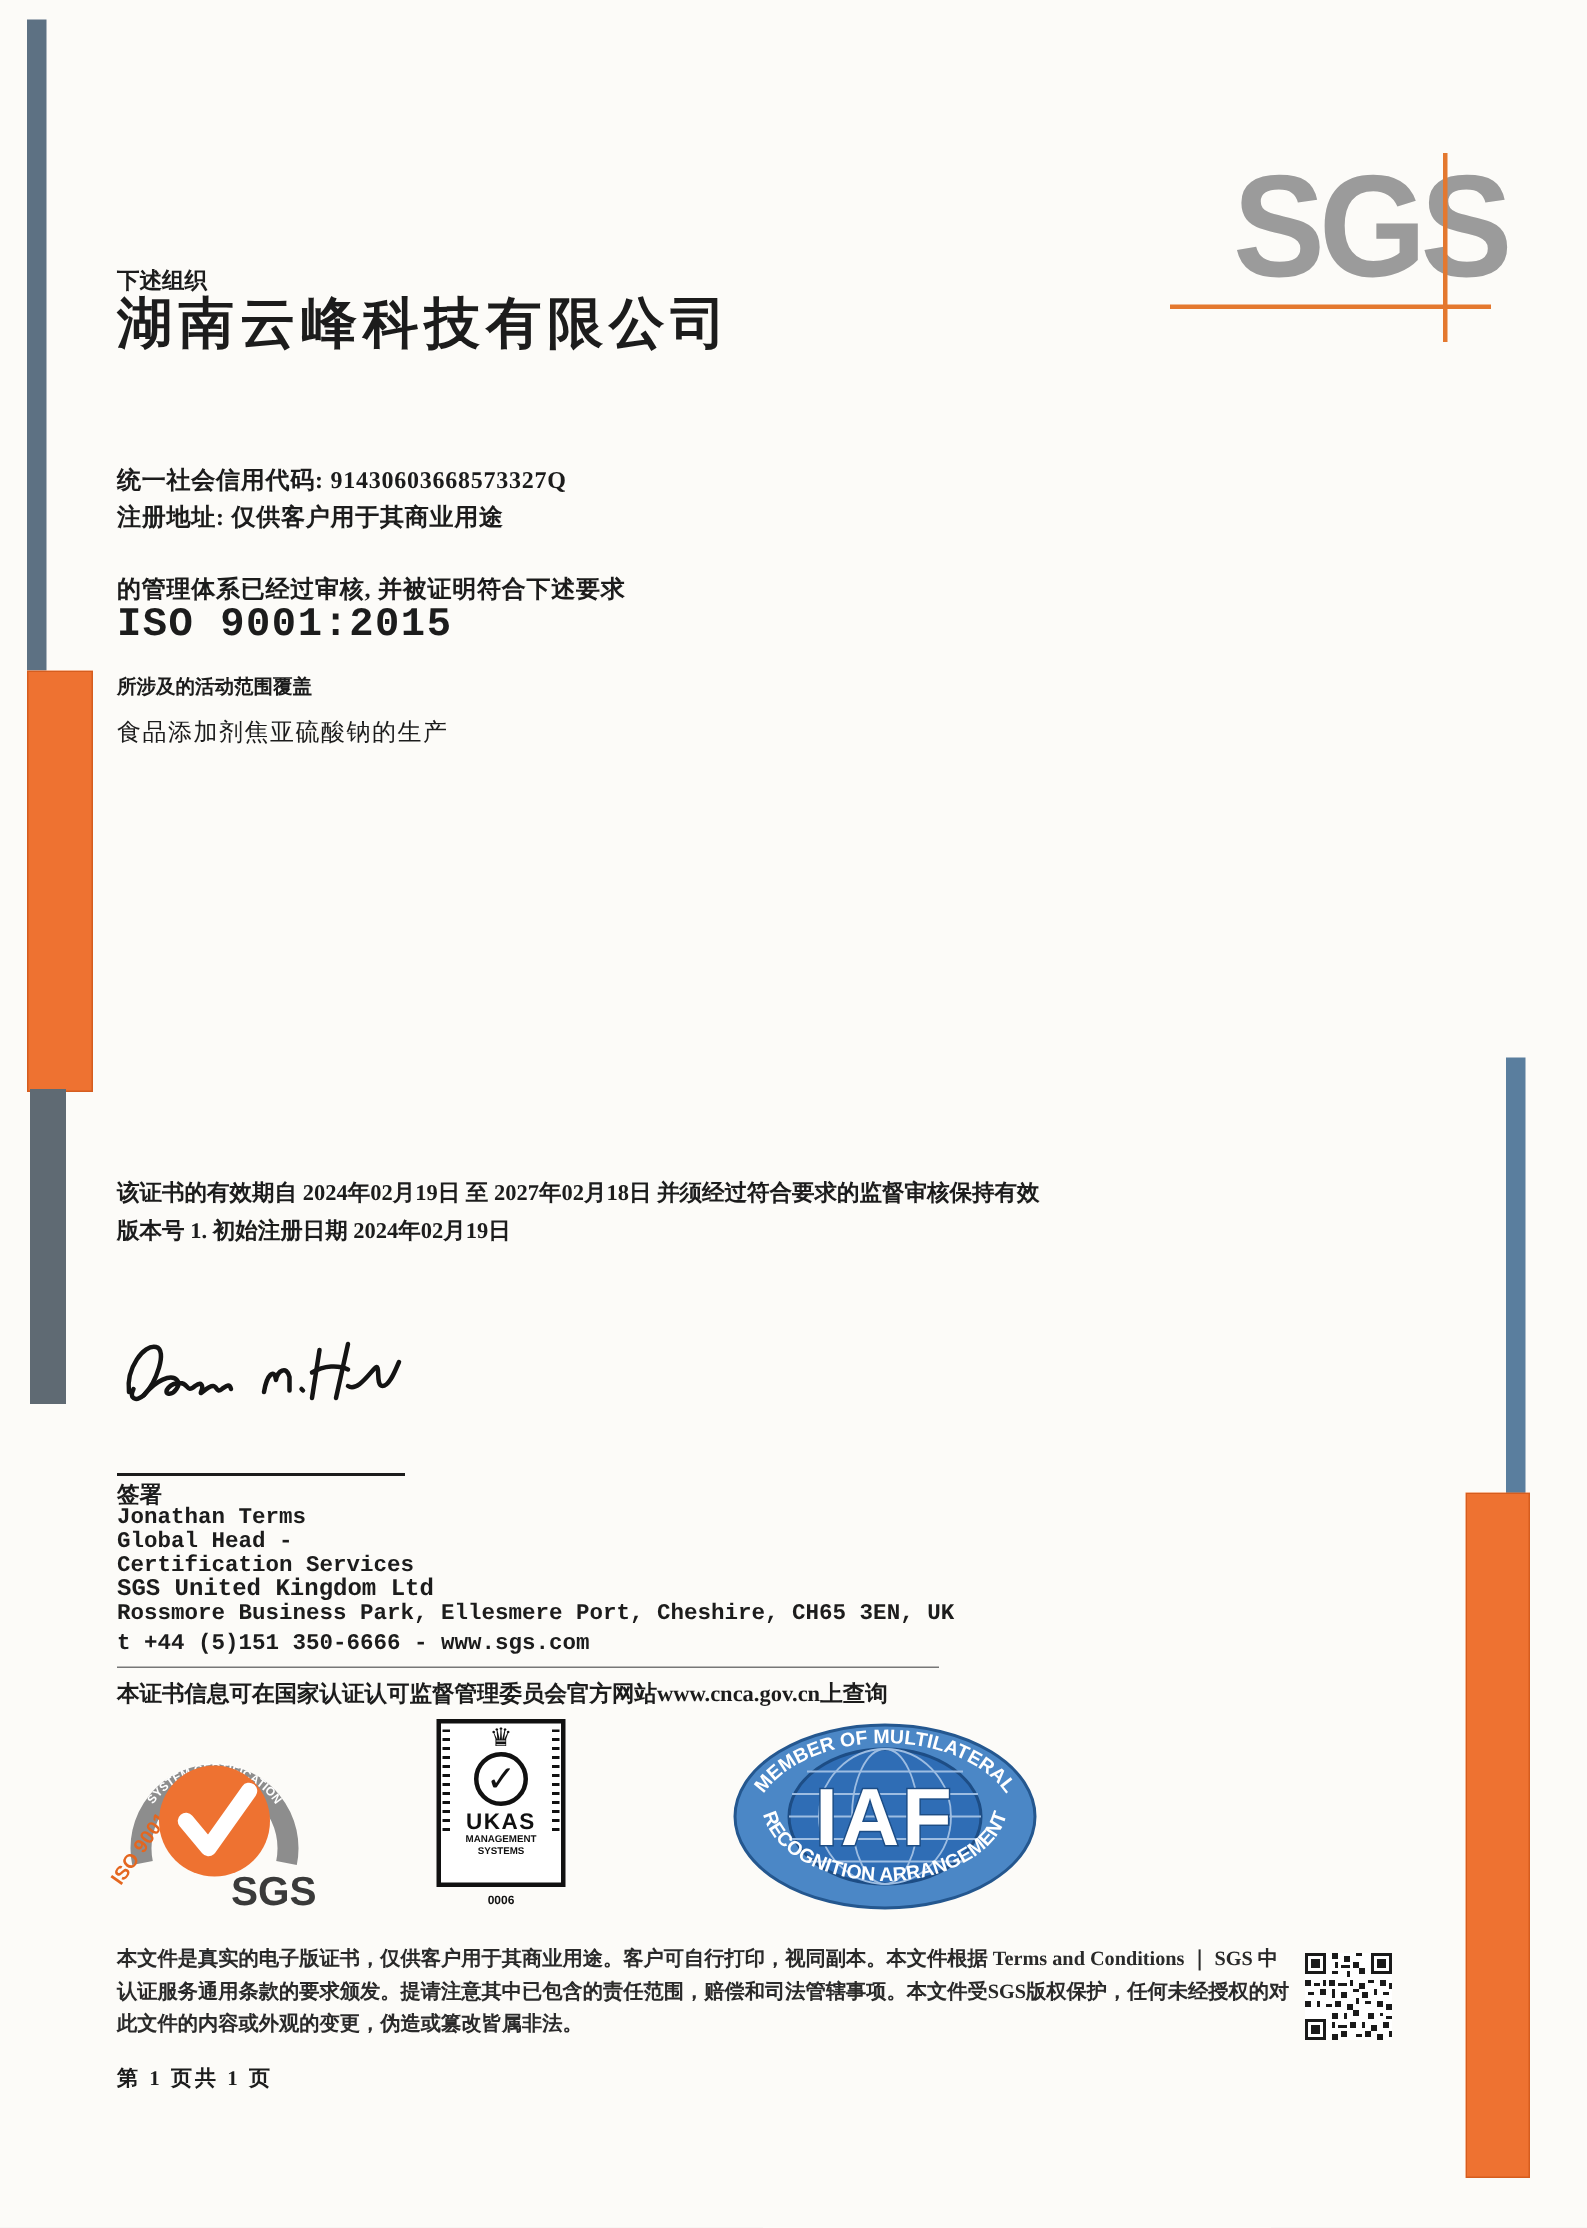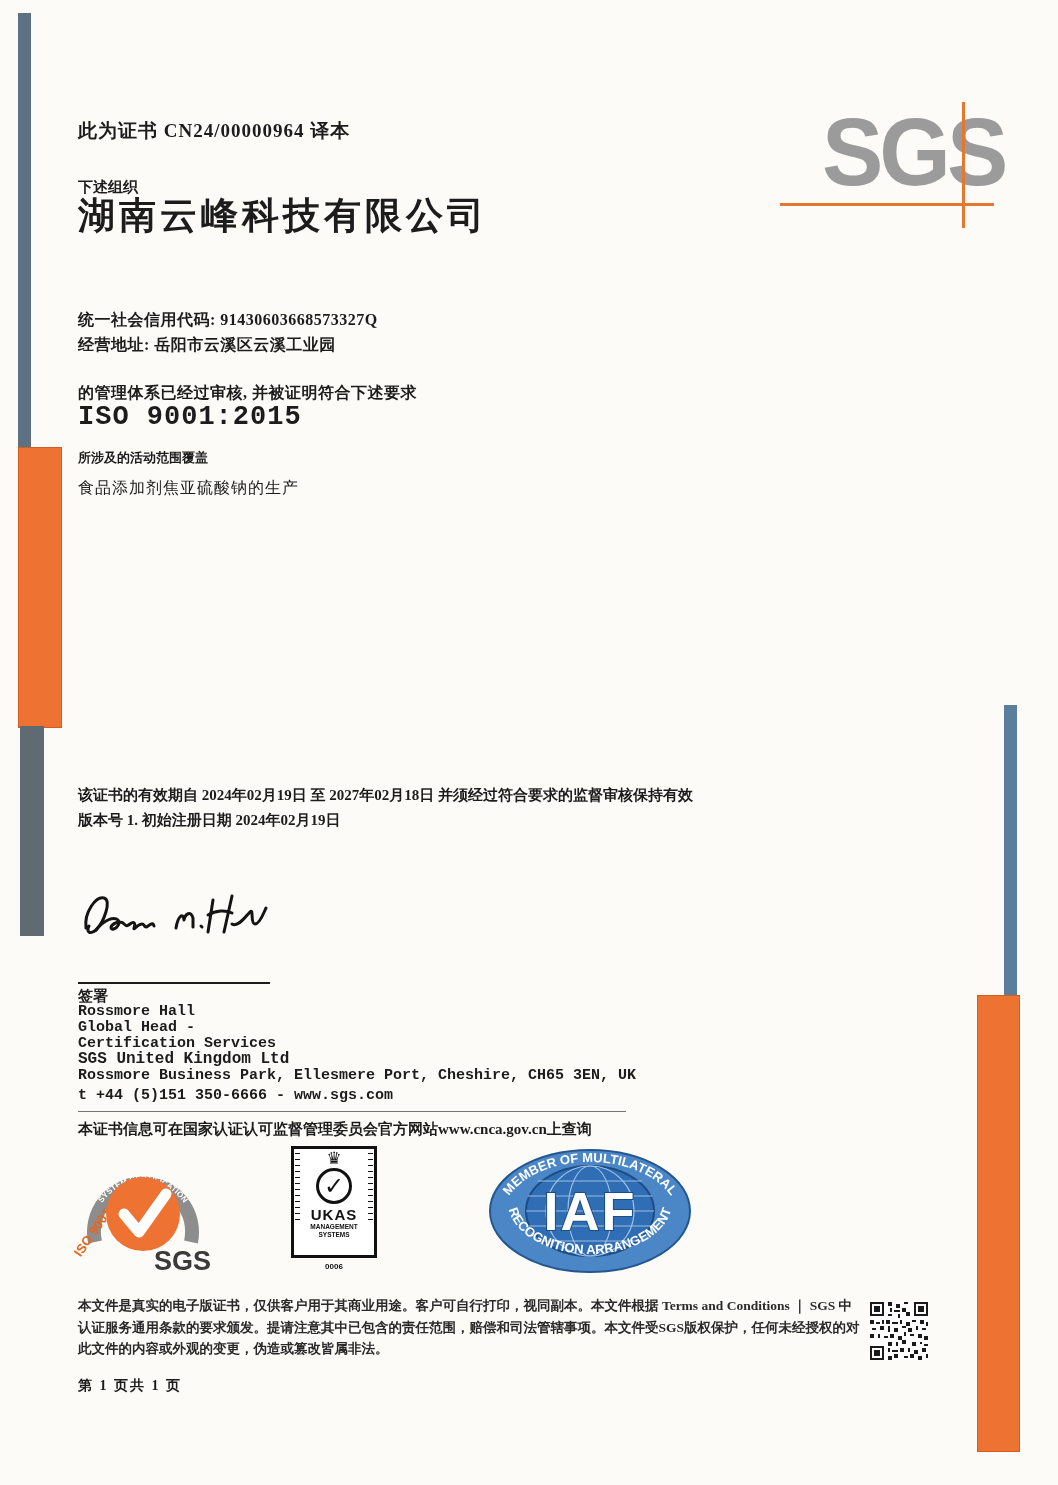--- a/index.html
+++ b/index.html
@@ -96,26 +96,25 @@
   <div class="bar bar-left-gray"></div>
   <div class="bar bar-right-thin"></div>
   <div class="bar bar-right-orange"></div>
 
   <div class="sgs-logo">
     <div class="word">SGS</div>
     <div class="h-line"></div>
     <div class="v-line"></div>
   </div>
 
-  <div class="tl cert-line">此为证书 CN24/00000964 译本</div>
   <div class="tl org-intro">下述组织</div>
   <div class="tl org-name">湖南云峰科技有限公司</div>
 
   <div class="tl detail d1">统一社会信用代码: 91430603668573327Q</div>
-  <div class="tl detail d2">经营地址: 岳阳市云溪区云溪工业园</div>
+  <div class="tl detail d2">注册地址: 仅供客户用于其商业用途</div>
   <div class="tl detail d4">的管理体系已经过审核, 并被证明符合下述要求</div>
   <div class="tl iso">ISO 9001:2015</div>
 
   <div class="tl scope-intro">所涉及的活动范围覆盖</div>
   <div class="tl scope-act">食品添加剂焦亚硫酸钠的生产</div>
 
   <div class="tl valid1">该证书的有效期自 2024年02月19日 至 2027年02月18日 并须经过符合要求的监督审核保持有效</div>
   <div class="tl valid2">版本号 1. 初始注册日期 2024年02月19日</div>
 
   <svg class="sig-svg" width="195" height="85" viewBox="0 0 195 85">
@@ -126,21 +125,21 @@
       <path d="M121,44 L122,45"></path>
       <path d="M133,18 L128,50"></path>
       <path d="M152,14 L144,50"></path>
       <path d="M128,33 C136,28 146,28 152,31"></path>
       <path d="M152,42 C158,46 166,34 170,30 C174,26 170,42 175,42 C180,42 184,30 186,26"></path>
     </g>
   </svg>
 
   <div class="sig-rule"></div>
   <div class="tl sig-label">签署</div>
-  <div class="tl mono s-name">Rossmore Hall</div>
+  <div class="tl mono s-name">Jonathan Terms</div>
   <div class="tl mono s-t1">Global Head -</div>
   <div class="tl mono s-t2">Certification Services</div>
   <div class="tl mono s-co">SGS United Kingdom Ltd</div>
   <div class="tl mono s-addr">Rossmore Business Park, Ellesmere Port, Cheshire, CH65 3EN, UK</div>
   <div class="tl mono s-ph">t +44 (5)151 350-6666 - www.sgs.com</div>
 
   <div class="contact-rule"></div>
   <div class="tl verify">本证书信息可在国家认证认可监督管理委员会官方网站www.cnca.gov.cn上查询</div>
 
   <svg class="badge badge-sgs" width="150" height="126" viewBox="0 0 150 126">

